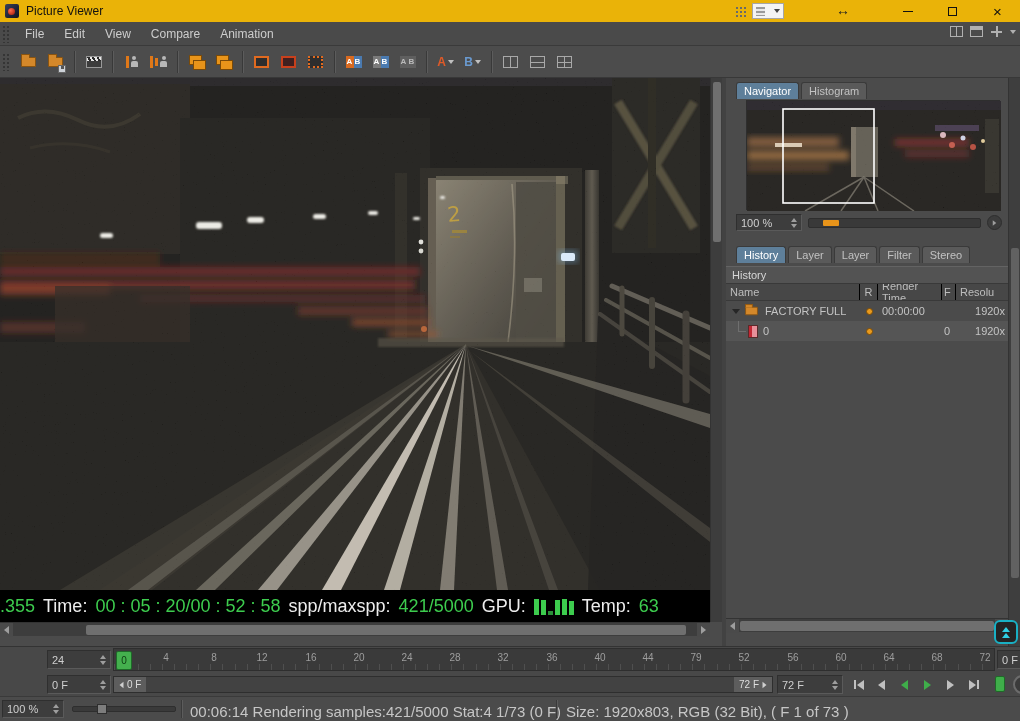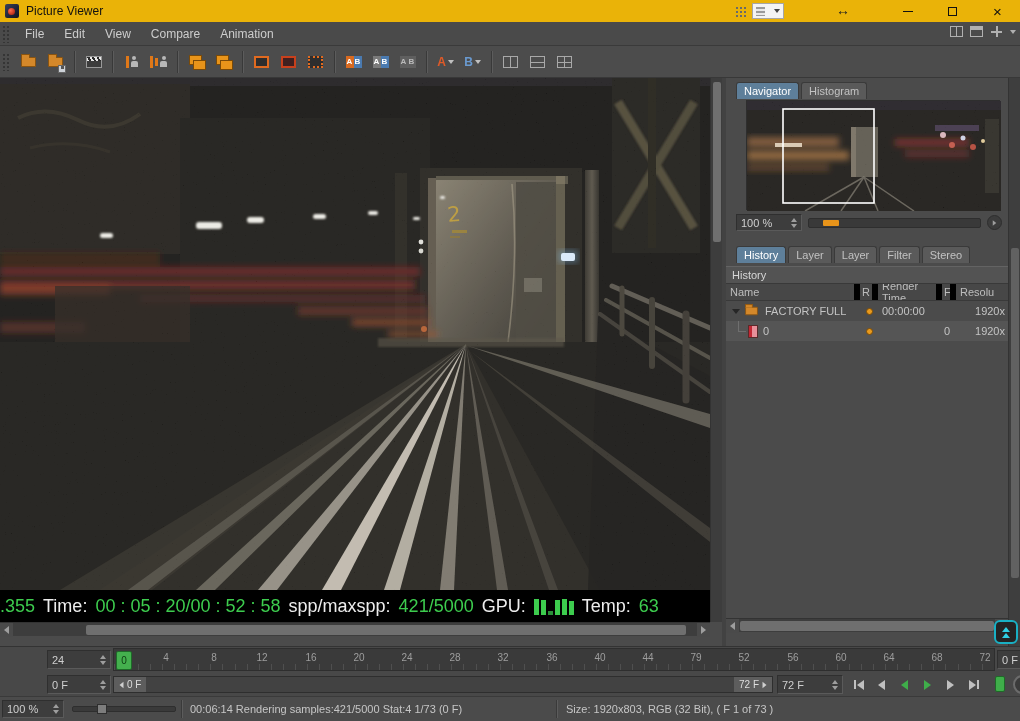--- a/index.html
+++ b/index.html
@@ -116,21 +116,21 @@
   .zslider { position:relative; flex:1; height:10px; margin:0 6px; background:#393939; border:1px solid #2e2e2e; border-radius:2px; }
   .zthumb { position:absolute; left:14px; top:1px; width:16px; height:6px; background:#e8941a; border-radius:1px; }
   .zround { width:15px; height:15px; border-radius:50%; background:#3c3c3c; border:1px solid #2e2e2e;
     display:flex; align-items:center; justify-content:center; }
   .hist-tabs { left:10px; top:168px; }
   .sect-head { position:absolute; left:0; top:188px; width:282px; height:18px; background:#535353;
     border-top:1px solid #636363; border-bottom:1px solid #393939; font-size:11px; color:#d6d6d6;
     display:flex; align-items:center; padding-left:6px; }
   .thead { position:absolute; left:0; top:206px; width:282px; height:17px; background:#474747;
     border-bottom:1px solid #393939; display:flex; font-size:11px; color:#bdbdbd; }
-  .th { border-right:6px solid #000000; display:flex; align-items:center; padding-left:4px; overflow:hidden; }
+  .th { border-right:1px solid #000000; display:flex; align-items:center; padding-left:4px; overflow:hidden; }
   .c-name { width:134px; } .c-r { width:18px; justify-content:center; padding-left:0; }
   .c-time { width:64px; } .c-f { width:14px; padding-left:2px; } .c-res { width:52px; border-right:none; }
   .trow { position:absolute; left:0; width:282px; height:20px; display:flex; align-items:center; font-size:11px; color:#c4c4c4; }
   .row1 { top:223px; } .row2 { top:243px; background:#555555; }
   .cell { display:flex; align-items:center; overflow:hidden; height:100%; }
   .expand-tri { width:0;height:0;border:4px solid transparent;border-top:5px solid #262626;border-bottom:none; margin:0 4px 0 6px; }
   .odot { width:7px; height:7px; border-radius:50%; background:#e89a1e; border:1px solid #7a4c08; }
   .treeline { width:22px; height:100%; position:relative; }
   .treeline::before { content:""; position:absolute; left:12px; top:0; height:10px; width:1px; background:#6f6f6f; }
   .treeline::after { content:""; position:absolute; left:12px; top:10px; width:8px; height:1px; background:#6f6f6f; }
@@ -172,21 +172,21 @@
   .keybar { position:absolute; left:950px; top:4px; width:10px; height:16px; background:#3fae4a; border:1px solid #1e6a28; border-radius:2px; }
   .circ { position:absolute; top:3px; width:19px; height:19px; border-radius:50%; background:#3b3b3b; border:2px solid #6b6b6b; }
   .circ.c1 { left:968px; } .circ.c2 { left:994px; border-color:#4a7a80; }
 
   
   .statusbar { position:absolute; left:0; top:696px; width:1020px; height:25px; background:#4b4b4b; border-top:1px solid #3a3a3a; }
   .sb-zoom { position:absolute; left:2px; top:3px; width:62px; height:18px; }
   .sb-slider { position:absolute; left:72px; top:9px; width:104px; height:6px; background:#3a3a3a; border:1px solid #2e2e2e; border-radius:2px; }
   .sb-thumb { position:absolute; left:24px; top:-3px; width:10px; height:10px; background:#7d7d7d; border:1px solid #2e2e2e; }
   .sb-div { position:absolute; top:3px; width:1px; height:18px; background:#3a3a3a; box-shadow:1px 0 0 #5c5c5c; }
-  .sb-text { position:absolute; top:6px; font-size:11px; color:#c6c6c6; white-space:nowrap; }
+  .sb-text { position:absolute; top:6px; font-size:15px; color:#c6c6c6; white-space:nowrap; }
 </style>
 </head>
 <body>
 
 <div class="app">
 
   <div class="titlebar">
     <div class="tb-left">
       <div class="tb-appicon"></div>
       <span class="tb-title">Picture Viewer</span>

